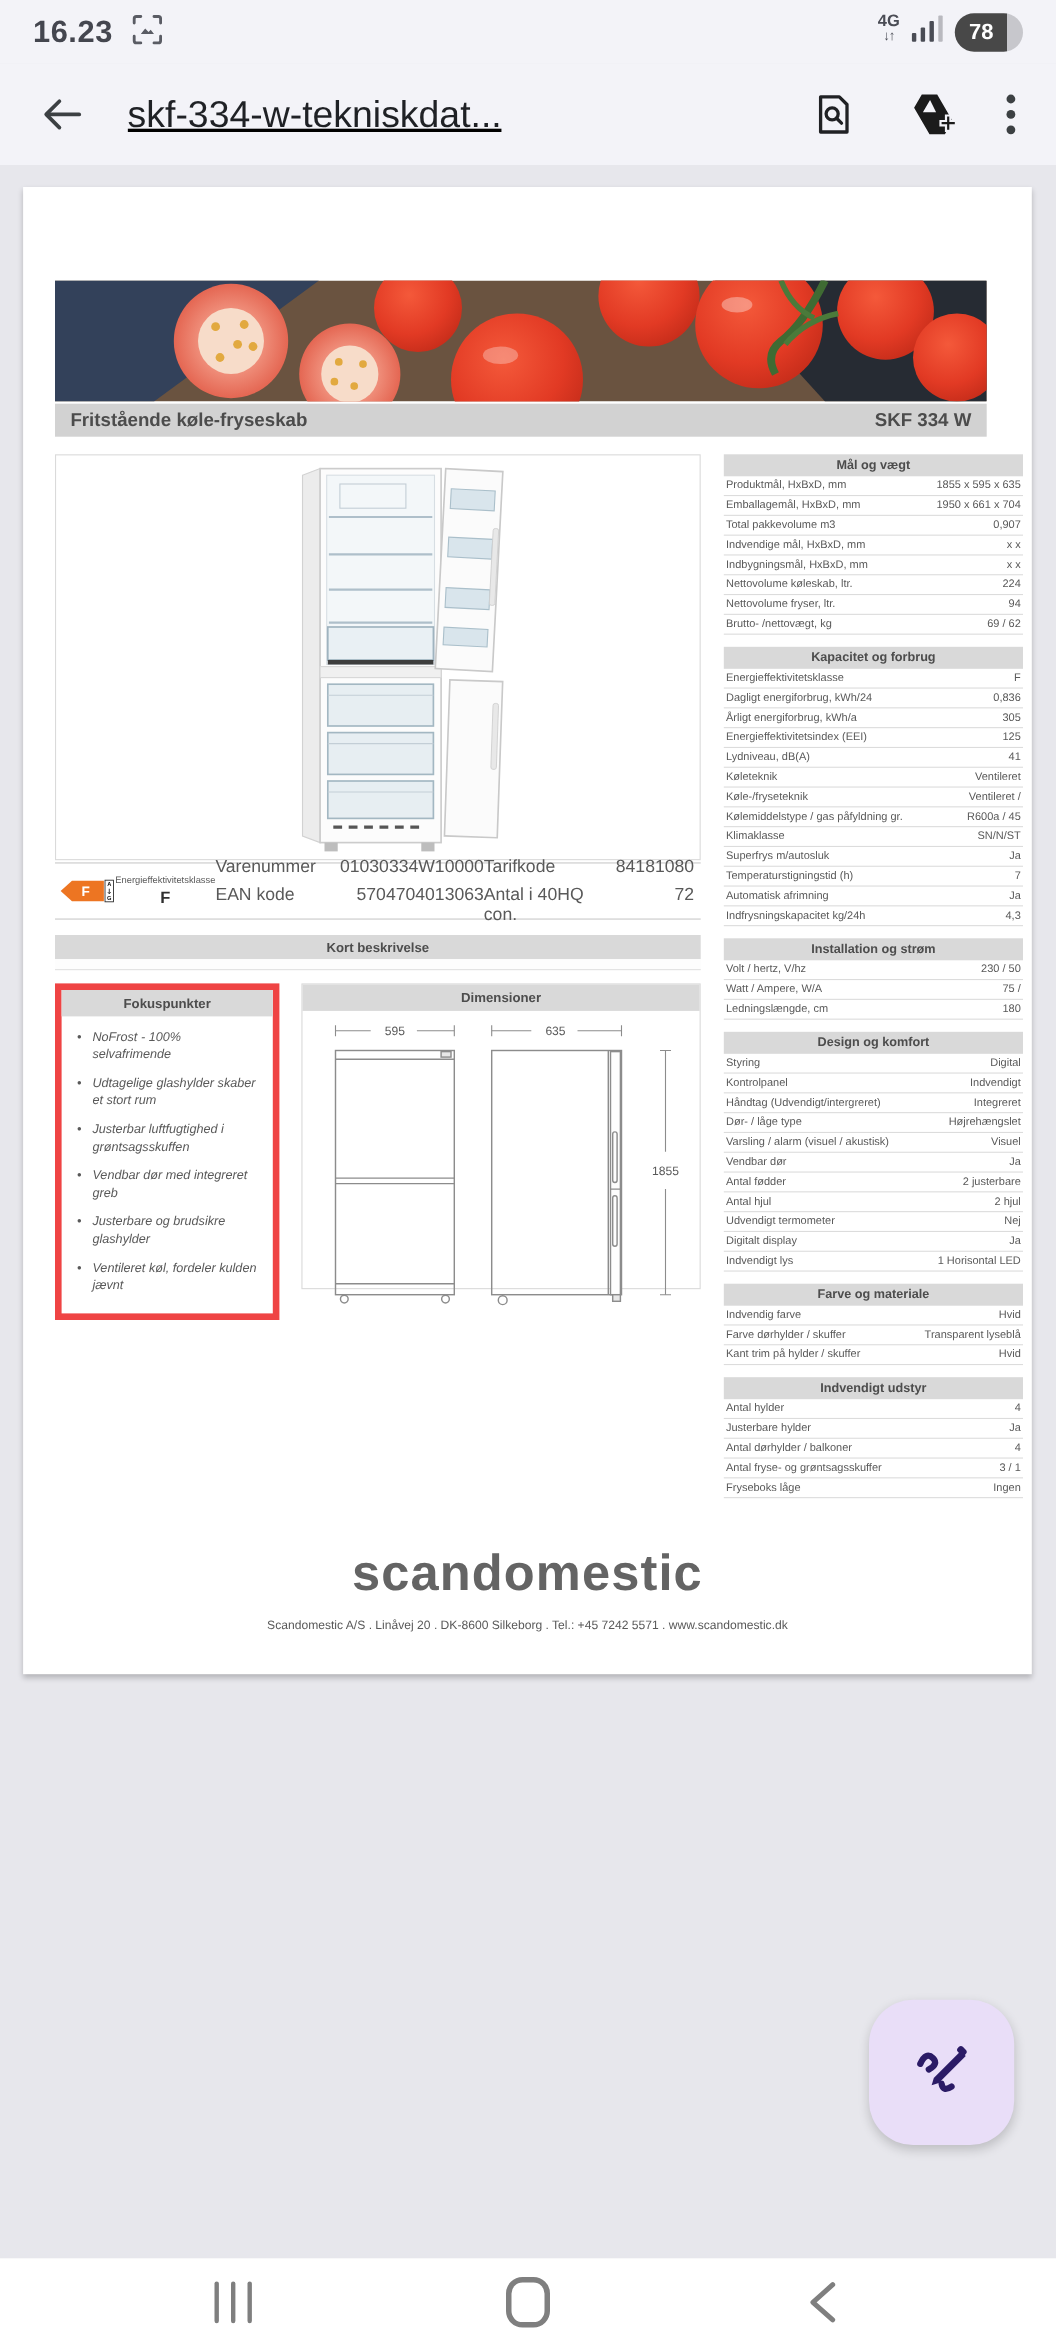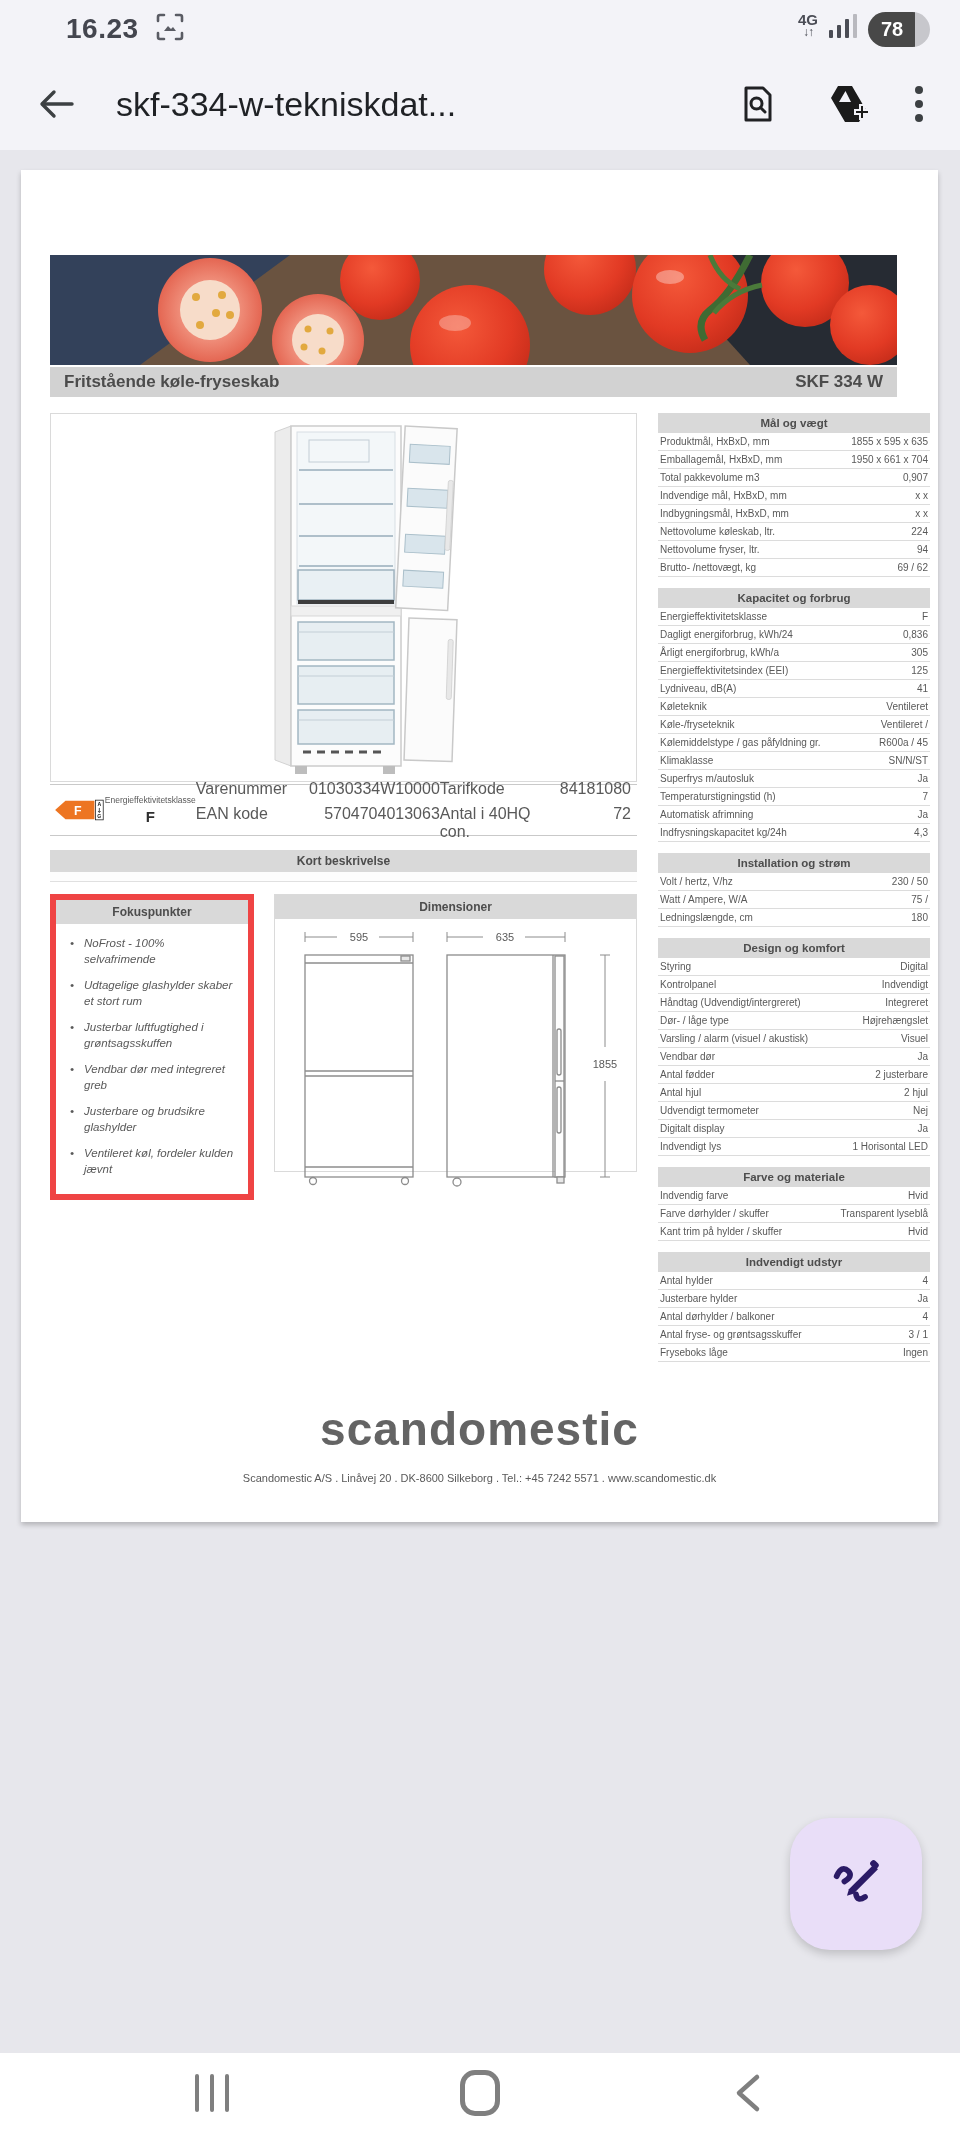--- a/index.html
+++ b/index.html
@@ -9,38 +9,38 @@
     font-family: "Liberation Sans", sans-serif;
     background: #e8e8ed;
     overflow: hidden;
   }
 
   
   .status-bar {
     position: absolute; top:0; left:0; right:0; height:58px;
     background:#f3f3f8; display:flex; align-items:center; padding:0 30px;
   }
-  .status-time { font-size:28px; font-weight:700; color:#44464f; letter-spacing:0.5px;margin-left:36px; }
+  .status-time { font-size:28px; font-weight:700; color:#44464f; letter-spacing:0.5px; }
   .screenshot-ic { margin-left:16px; }
   .status-right { margin-left:auto; display:flex; gap:10px; }
   .net-block { display:flex; flex-direction:column; align-items:center; line-height:1; color:#4a4c55; }
   .net-4g { font-size:15px; font-weight:700; }
   .net-arrows { font-size:12px; letter-spacing:-1px; margin-top:-1px; color:#4a4c55; }
   .battery {
     width:62px; height:35px; border-radius:18px;
     background:linear-gradient(to right,#484848 76%,#c7c7cc 76%);
     color:#fff; font-size:20px; font-weight:700;
     display:flex; align-items:center; justify-content:flex-start;
     padding-left:13px;
   }
 
   
   .toolbar {
     position: absolute; top:58px; left:0; right:0; height:92px;
-    background:#f3f3f8; display:flex; align-items:center; padding:0 26px;
+    background:#f3f3f8; display:flex; align-items:center; padding:0 26px;text-decoration:underline;
   }
   .tb-title {
     font-size:34px; color:#1f2125; font-weight:500; margin-left:30px;
     white-space:nowrap; overflow:hidden; flex:0 1 auto;
   }
   .tb-spacer { flex:1; }
   .tb-btn { background:none; border:none; padding:8px; cursor:pointer; display:flex; align-items:center; justify-content:center; }
   .tb-btn + .tb-btn { margin-left:26px; }
 
   

